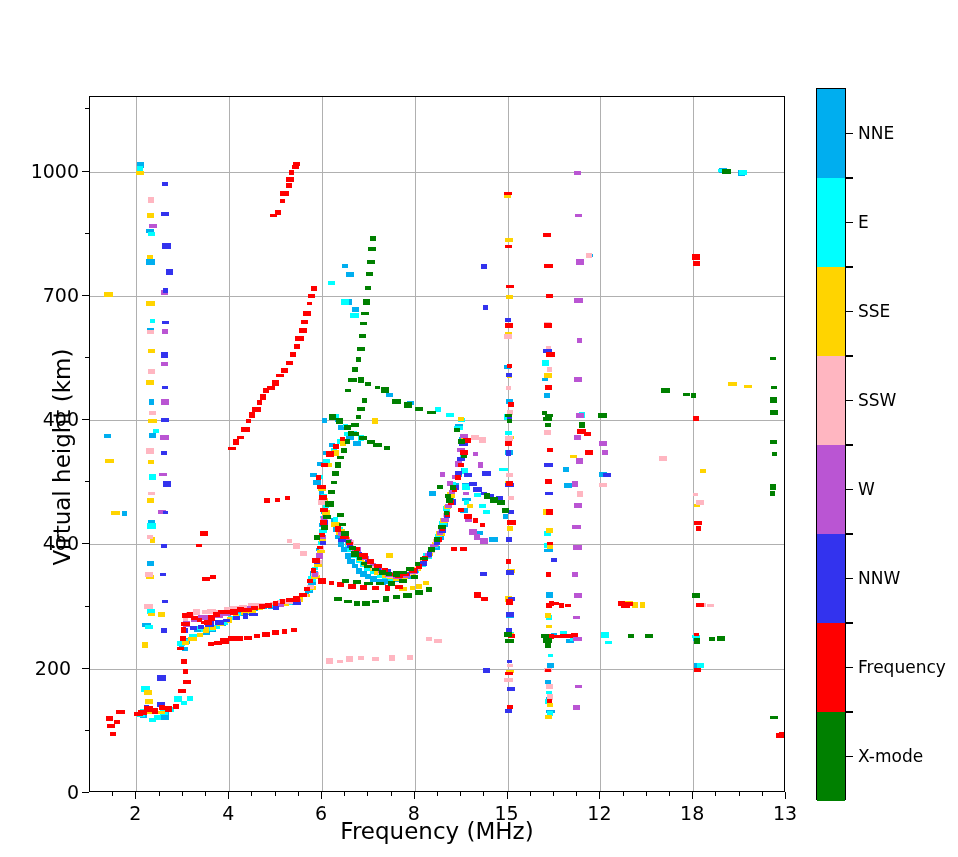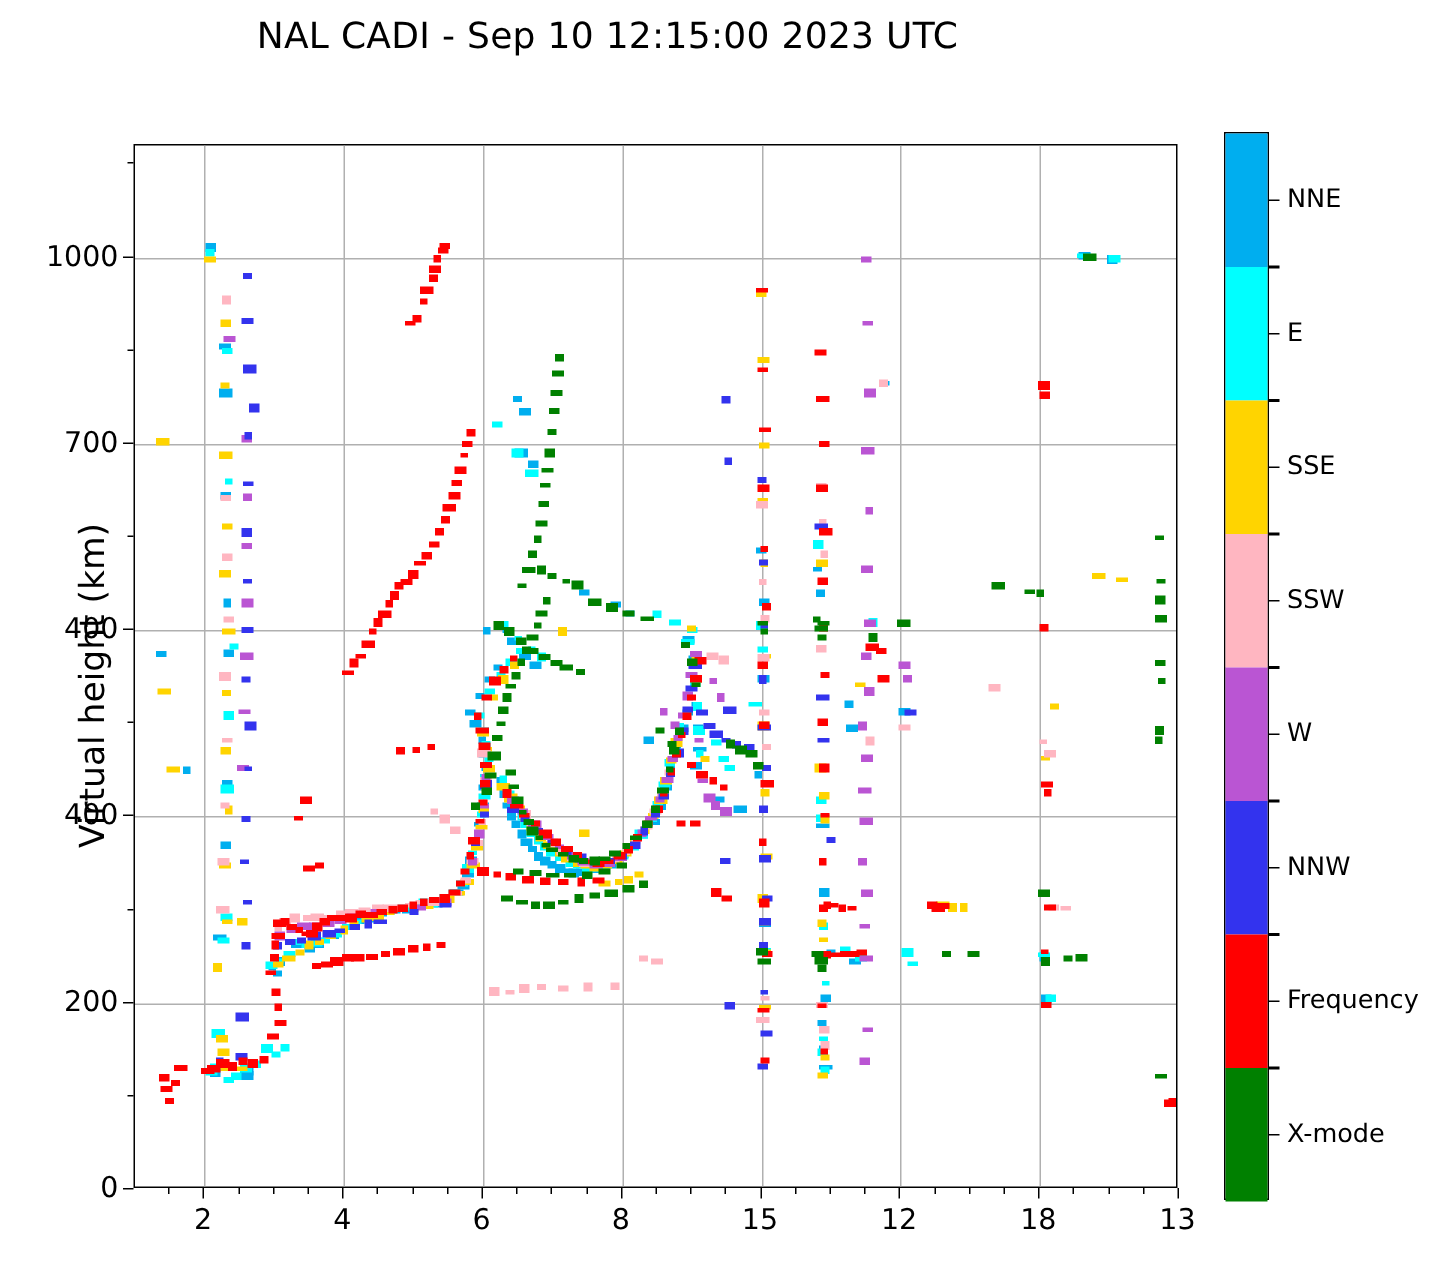--- a/index.html
+++ b/index.html
@@ -36,21 +36,20 @@
         border:1.4px solid #000;box-sizing:border-box;}
   .cseg{position:absolute;left:0;right:0;}
   .cb-tick{position:absolute;width:7px;height:1.6px;background:#000;}
   .cb-lab{position:absolute;font-size:17px;white-space:nowrap;transform:translateY(-50%);}
 </style>
 </head>
 <body>
 
 <div id="figure">
 
-  <div id="title">NAL CADI - Sep 10 12:15:00 2023 UTC</div>
 
   <div id="plot-frame">
     <div id="grid">
         <div class="gl-v" style="left: 46.4px;"></div>
         <div class="gl-v" style="left: 139.2px;"></div>
         <div class="gl-v" style="left: 232px;"></div>
         <div class="gl-v" style="left: 324.8px;"></div>
         <div class="gl-v" style="left: 417.6px;"></div>
         <div class="gl-v" style="left: 510.4px;"></div>
         <div class="gl-v" style="left: 603.2px;"></div>
@@ -1025,37 +1024,38 @@
       <div class="tick-x" style="left: 576.2px; top: 792px; height: 4px;"></div>
       <div class="tick-x" style="left: 622.6px; top: 792px; height: 4px;"></div>
       <div class="tick-x" style="left: 645.8px; top: 792px; height: 4px;"></div>
       <div class="tick-x" style="left: 669px; top: 792px; height: 4px;"></div>
       <div class="tick-x" style="left: 715.4px; top: 792px; height: 4px;"></div>
       <div class="tick-x" style="left: 738.6px; top: 792px; height: 4px;"></div>
       <div class="tick-x" style="left: 761.8px; top: 792px; height: 4px;"></div>
       <div class="tick-y" style="left: 82px; top: 792px; width: 7px;"></div>
       <div class="tlab-y" style="left: 27px; top: 792px; width: 52px;">0</div>
       <div class="tick-y" style="left: 82px; top: 667.7px; width: 7px;"></div>
-      <div class="tlab-y" style="left: 27px; top: 667.7px; width: 52px;">200</div>
+      <div class="tlab-y" style="left: 27px; top: 667.7px; width: 52px; text-align: center;">200</div>
       <div class="tick-y" style="left: 82px; top: 543.4px; width: 7px;"></div>
       <div class="tlab-y" style="left: 27px; top: 543.4px; width: 52px;">400</div>
       <div class="tick-y" style="left: 82px; top: 419.1px; width: 7px;"></div>
       <div class="tlab-y" style="left: 27px; top: 419.1px; width: 52px;">400</div>
       <div class="tick-y" style="left: 82px; top: 294.9px; width: 7px;"></div>
       <div class="tlab-y" style="left: 27px; top: 294.9px; width: 52px;">700</div>
       <div class="tick-y" style="left: 82px; top: 170.6px; width: 7px;"></div>
       <div class="tlab-y" style="left: 27px; top: 170.6px; width: 52px;">1000</div>
       <div class="tick-y" style="left: 85px; top: 729.9px; width: 4px;"></div>
       <div class="tick-y" style="left: 85px; top: 605.6px; width: 4px;"></div>
       <div class="tick-y" style="left: 85px; top: 481.3px; width: 4px;"></div>
       <div class="tick-y" style="left: 85px; top: 357px; width: 4px;"></div>
       <div class="tick-y" style="left: 85px; top: 232.7px; width: 4px;"></div>
       <div class="tick-y" style="left: 85px; top: 108.4px; width: 4px;"></div>
     </div>
 
+  <div id="xlabel">Frequency (MHz)</div>
   <div id="ylabel">Virtual height (km)</div>
 
   <div id="cbar">
       <div class="cseg" style="top: 0px; height: 89px; background: rgb(0, 174, 239);"></div>
       <div class="cseg" style="top: 89px; height: 89px; background: rgb(0, 255, 255);"></div>
       <div class="cseg" style="top: 178px; height: 89px; background: rgb(255, 212, 0);"></div>
       <div class="cseg" style="top: 267px; height: 89px; background: rgb(255, 182, 193);"></div>
       <div class="cseg" style="top: 356px; height: 89px; background: rgb(186, 85, 211);"></div>
       <div class="cseg" style="top: 445px; height: 89px; background: rgb(51, 51, 238);"></div>
       <div class="cseg" style="top: 534px; height: 89px; background: rgb(255, 0, 0);"></div>

